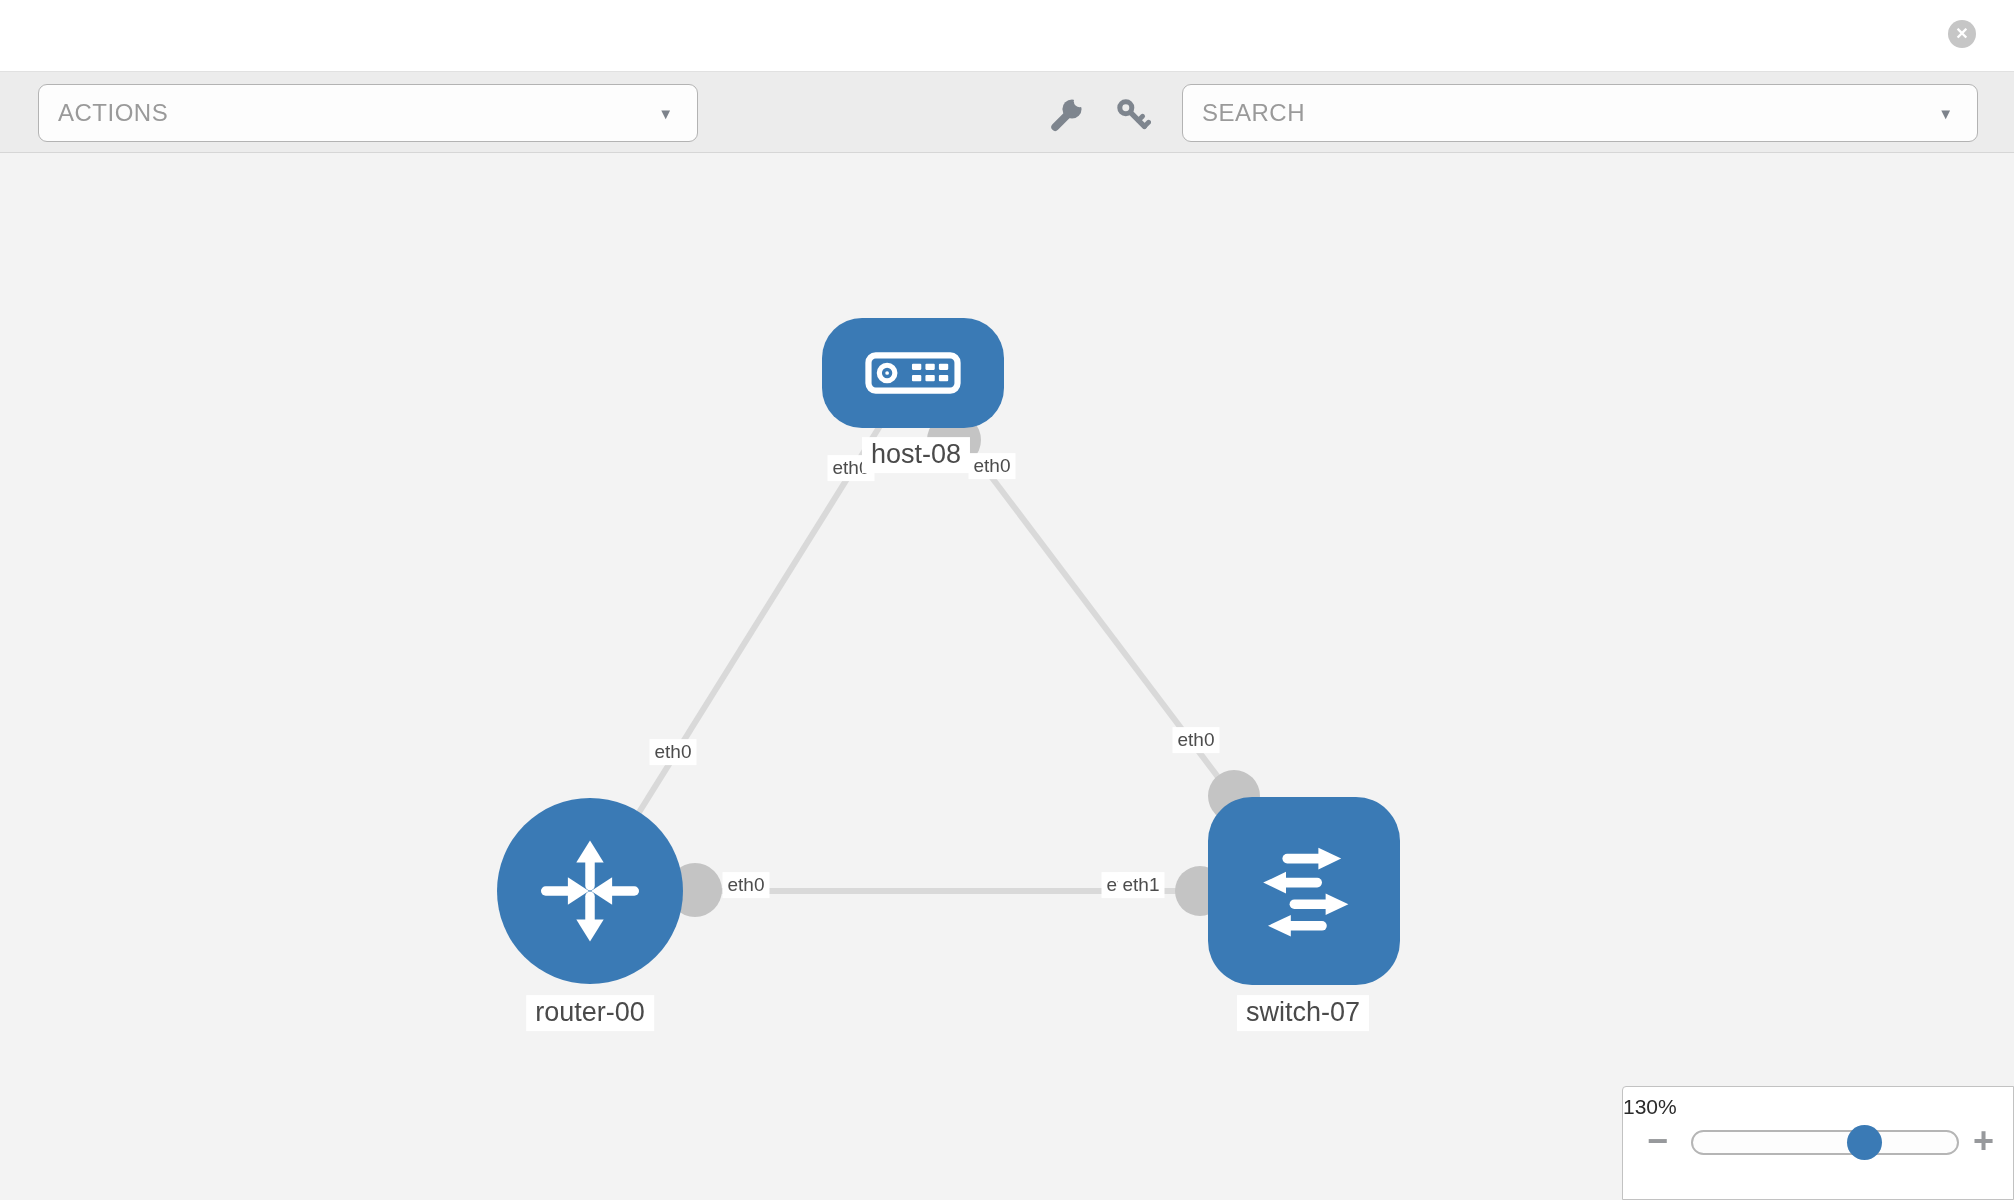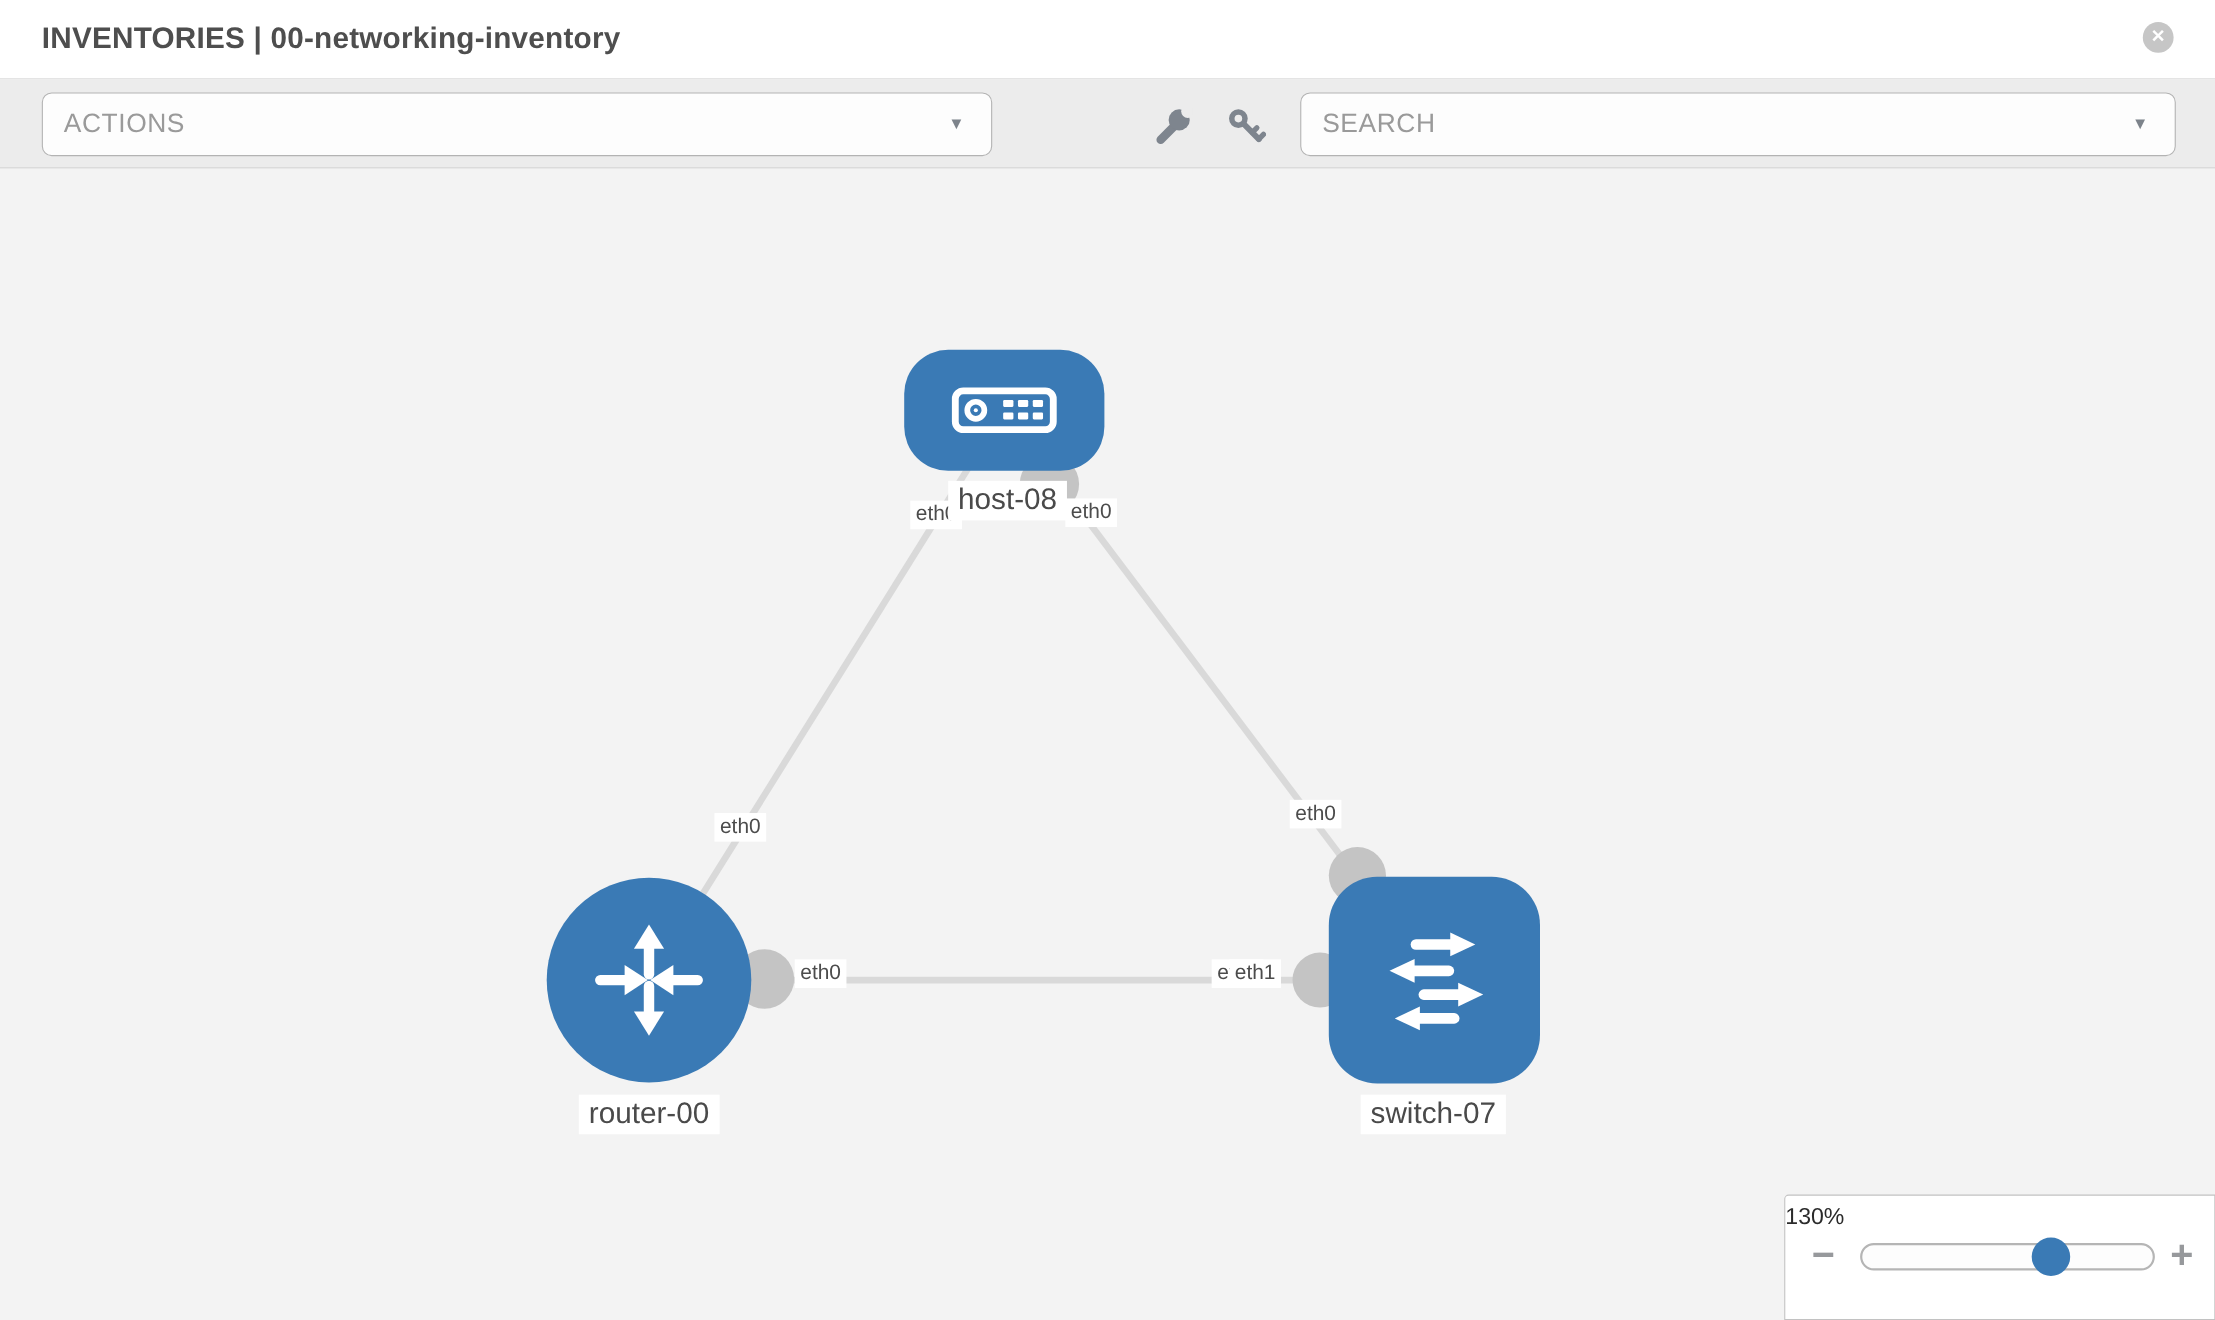--- a/index.html
+++ b/index.html
@@ -37,21 +37,21 @@
     background: #fdfdfd; border: 1px solid #b3b3b3; border-radius: 9px;
     display: flex; align-items: center; cursor: pointer;
   }
   .combo-label {
     padding-left: 19px; font-size: 24px; color: #9a9a9a; letter-spacing: 0.5px;
   }
   .combo-arrow {
     position: absolute; right: 24px; top: 50%; transform: translateY(-50%);
     font-size: 15px; color: #7d838b;
   }
-  .combo-actions { left: 38px;  width: 864px; text-align: right; }
+  .combo-actions { left: 38px;  width: 660px; text-align: right; }
   .combo-search  { left: 1182px; width: 796px; }
   .tool-icon-btn {
     position: absolute; top: 96px; width: 38px; height: 38px; z-index: 21;
     cursor: pointer; display: flex; align-items: center; justify-content: center;
   }
   .tool-wrench { left: 1047px; }
   .tool-key    { left: 1114px; }
 
   
   .canvas {
@@ -110,21 +110,20 @@
   }
   .zoom-knob {
     position: absolute; left: 224px; top: 38px; width: 35px; height: 35px;
     background: #3a7ab5; border-radius: 50%; cursor: grab;
   }
 </style>
 </head>
 <body>
 
 <div class="header">
-  <div class="header-title">INVENTORIES | 00-networking-inventory</div>
   <div class="close-btn">✕</div>
 </div>
 
 <div class="toolbar">
   <div class="combo combo-actions">
     <span class="combo-label">ACTIONS</span>
     <span class="combo-arrow">▼</span>
   </div>
   <div class="combo combo-search">
     <span class="combo-label">SEARCH</span>

